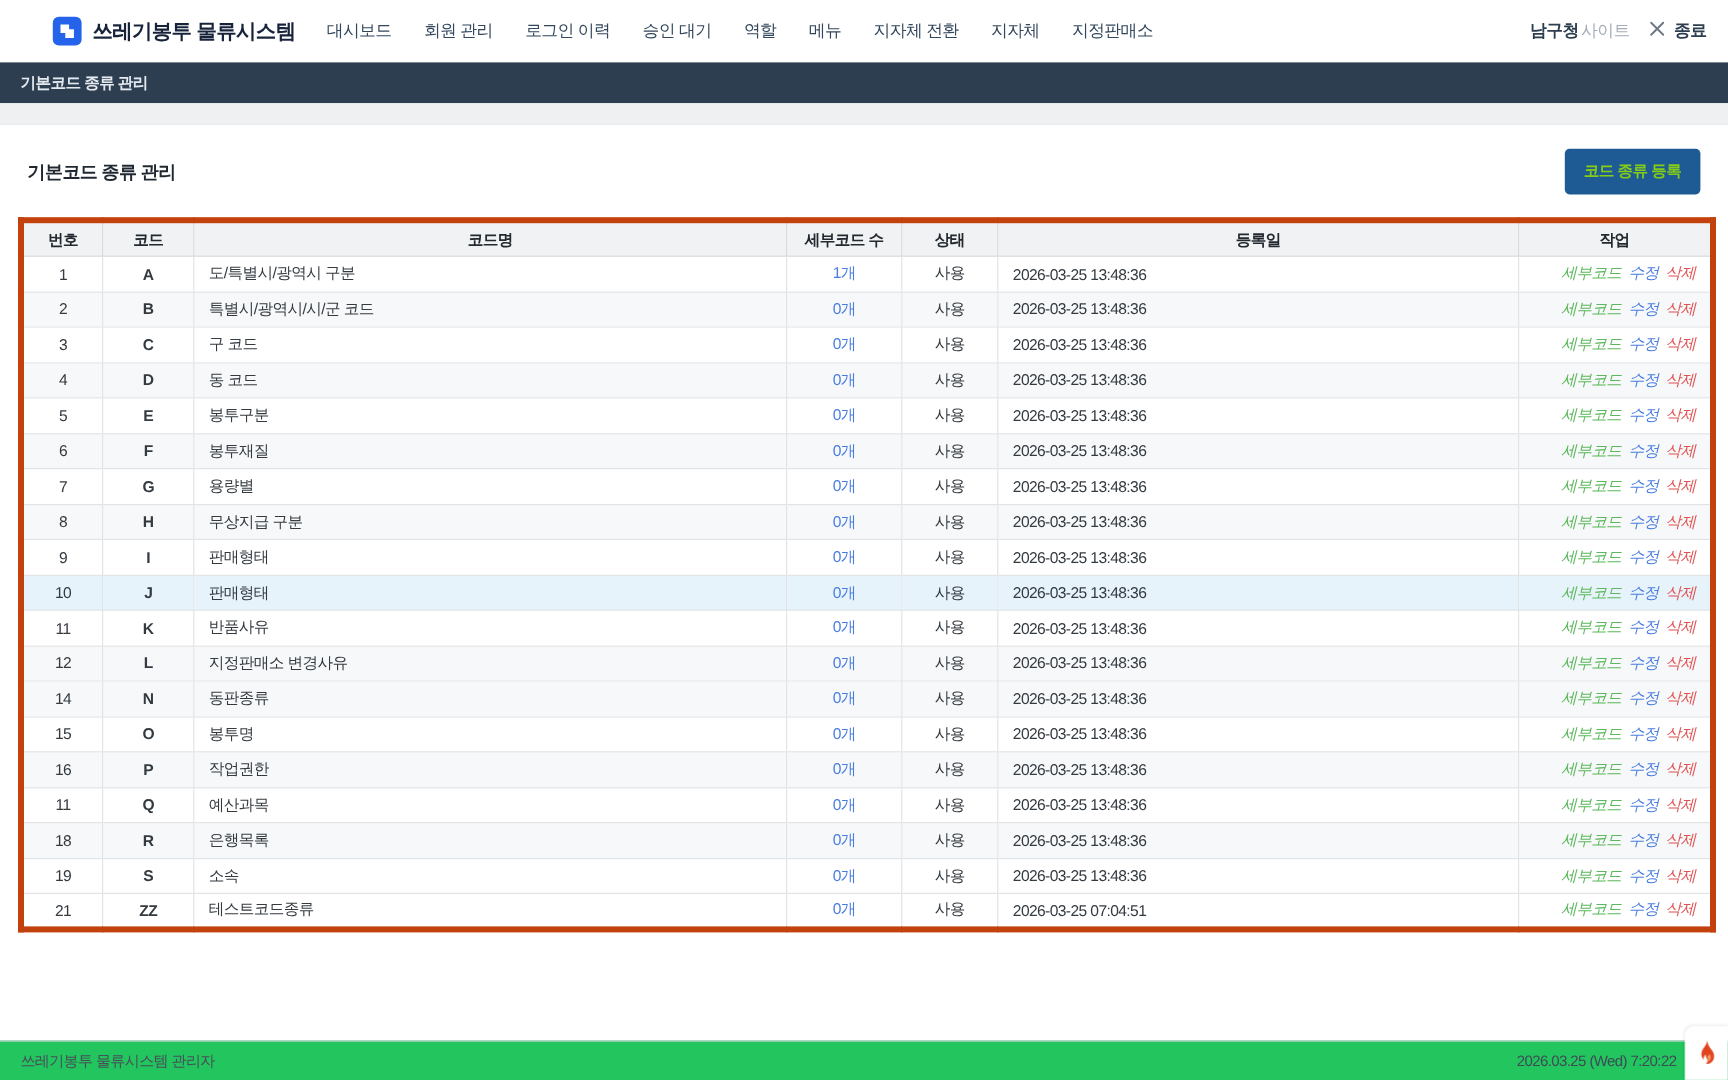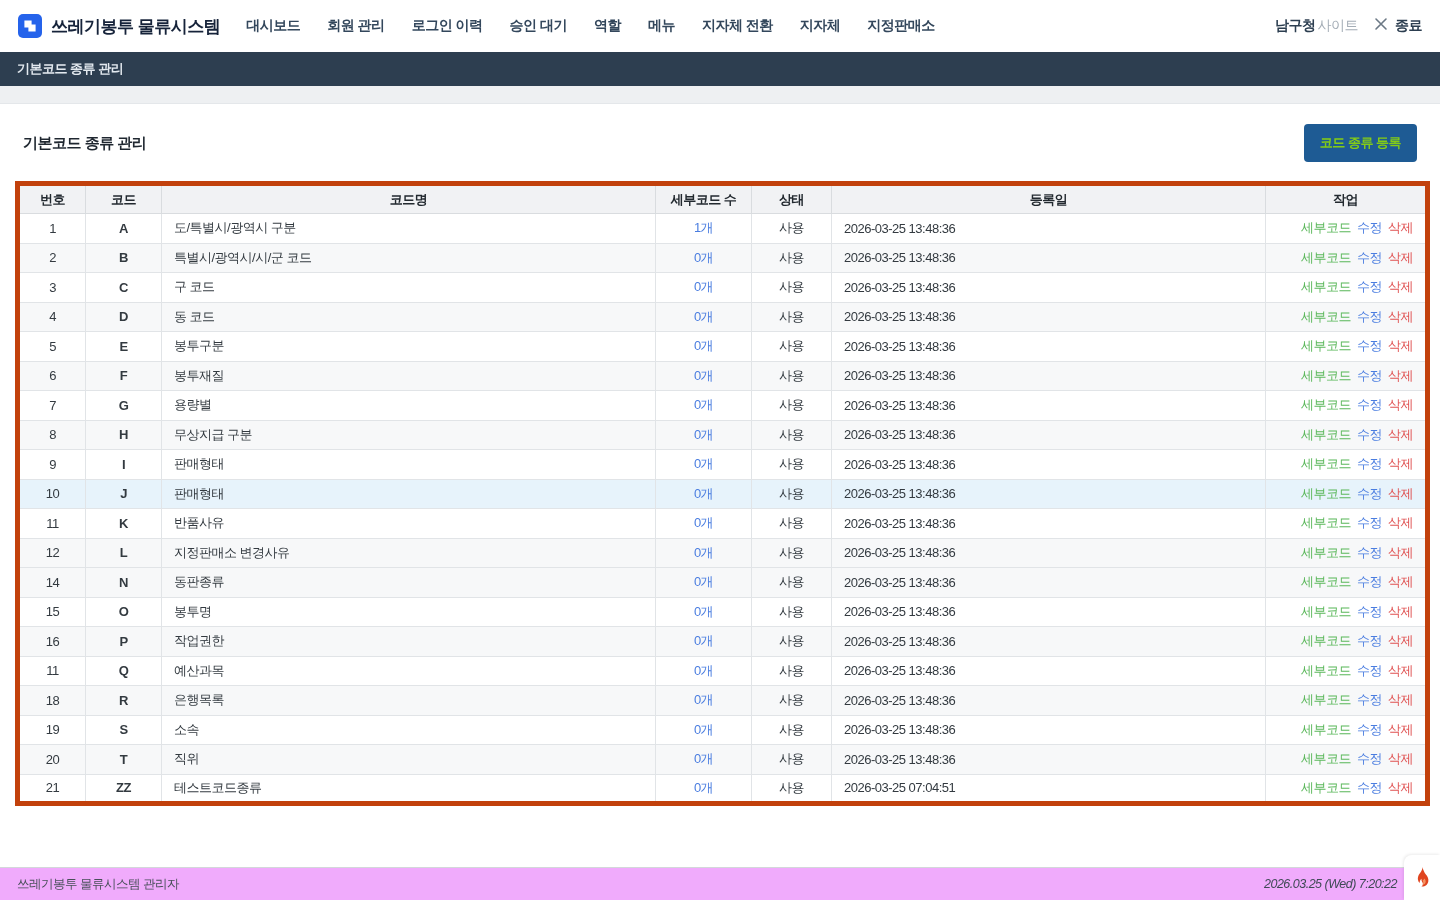--- a/index.html
+++ b/index.html
@@ -9,29 +9,29 @@
     background: #eef0f2;
     display: flex;
     flex-direction: column;
   }
 
   
   .topnav {
     height: 52px; background: #ffffff; display: flex; align-items: center;
     padding: 0 18px; flex-shrink: 0;
   }
-  .brand { display: flex; align-items: center; gap: 9px; cursor: pointer; }
+  .brand { display: flex; align-items: center; gap: 9px; cursor: pointer; margin-left: 26px; }
   .logo-box {
     width: 24px; height: 24px; background: #2563eb; border-radius: 5px;
     display: flex; align-items: center; justify-content: center;
   }
   .brand-title { font-size: 17px; font-weight: bold; color: #16233a; letter-spacing: -0.5px; }
   .main-nav { display: flex; align-items: center; margin-left: 26px; gap: 27px; }
   .main-nav a {
-    font-size: 14px; color: #33475c; text-decoration: none; font-weight: 700;
+    font-size: 14px; color: #33475c; text-decoration: none; font-weight: 400;
     letter-spacing: -0.5px; white-space: nowrap;
   }
   .nav-right { margin-left: auto; display: flex; align-items: center; gap: 2px; }
   .nav-org { font-size: 14px; color: #2c3e50; font-weight: 600; letter-spacing: -0.5px; }
   .nav-site { font-size: 14px; color: #a4adb6; letter-spacing: -0.5px; }
   .nav-close { display: flex; gap: 7px; margin-left: 14px; cursor: pointer; }
   .nav-close span { font-size: 14px; color: #2c3e50; font-weight: 600; letter-spacing: -0.5px; }
 
   
   .title-bar {
@@ -65,37 +65,37 @@
     font-weight: bold; color: #22292f; letter-spacing: -0.5px; padding: 0 6px;
   }
   td {
     border: 1px solid #e1e4e7; height: 29.5px; color: #333a40; letter-spacing: -0.5px;
     padding: 0 6px; white-space: nowrap; overflow: hidden;
   }
   tr.striped td { background: #f7f8f9; }
   tr.highlight td { background: #e7f3fb; }
   .ac { text-align: center; }
   .al { text-align: left; padding-left: 12px; }
-  .ar { text-align: right; padding-right: 12px; }
+  .ar { text-align: right; padding-right: 12px; font-style: italic; }
   .cell-code { font-weight: bold; }
   a.lnk { text-decoration: none; cursor: pointer; }
   .lnk-blue { color: #4a7de0; }
   .lnk-green { color: #5cb85c; }
   .lnk-edit { color: #4a7de0; }
   .lnk-red { color: #e05353; }
   td.actions a { margin-left: 6px; }
 
   
   .footer {
-    height: 33px; background: #f0abfc; border-top: 1px solid #d3d7da;
+    height: 33px; background: #22c55e; border-top: 1px solid #d3d7da;
     display: flex; align-items: center; justify-content: space-between;
     padding: 0 17px; flex-shrink: 0; font-size: 12.5px; color: #474f58;
     letter-spacing: -0.5px;
   }
-  .footer-right { margin-right: 26px; color: #3f4a56; font-style: italic; }
+  .footer-right { margin-right: 26px; color: #3f4a56; }
   .debug-toggle {
     position: fixed; right: 0; bottom: 0; width: 36px; height: 45px;
     background: #ffffff; border-radius: 8px 0 0 0; box-shadow: -1px -1px 3px rgba(0,0,0,0.08);
     display: flex; align-items: center; justify-content: center; cursor: pointer;
   }
 </style>
 </head>
 <body>
 
 <header class="topnav">
@@ -317,29 +317,20 @@
           </tr>
           <tr>
             <td class="ac">19</td>
             <td class="ac cell-code">S</td>
             <td class="al">소속</td>
             <td class="ac"><a class="lnk lnk-blue">0개</a></td>
             <td class="ac">사용</td>
             <td class="al">2026-03-25 13:48:36</td>
             <td class="ar actions"><a class="lnk lnk-green">세부코드</a><a class="lnk lnk-edit">수정</a><a class="lnk lnk-red">삭제</a></td>
           </tr>
-          <tr class="striped">
-            <td class="ac">20</td>
-            <td class="ac cell-code">T</td>
-            <td class="al">직위</td>
-            <td class="ac"><a class="lnk lnk-blue">0개</a></td>
-            <td class="ac">사용</td>
-            <td class="al">2026-03-25 13:48:36</td>
-            <td class="ar actions"><a class="lnk lnk-green">세부코드</a><a class="lnk lnk-edit">수정</a><a class="lnk lnk-red">삭제</a></td>
-          </tr>
           <tr>
             <td class="ac">21</td>
             <td class="ac cell-code">ZZ</td>
             <td class="al">테스트코드종류</td>
             <td class="ac"><a class="lnk lnk-blue">0개</a></td>
             <td class="ac">사용</td>
             <td class="al">2026-03-25 07:04:51</td>
             <td class="ar actions"><a class="lnk lnk-green">세부코드</a><a class="lnk lnk-edit">수정</a><a class="lnk lnk-red">삭제</a></td>
           </tr>
         </tbody>

